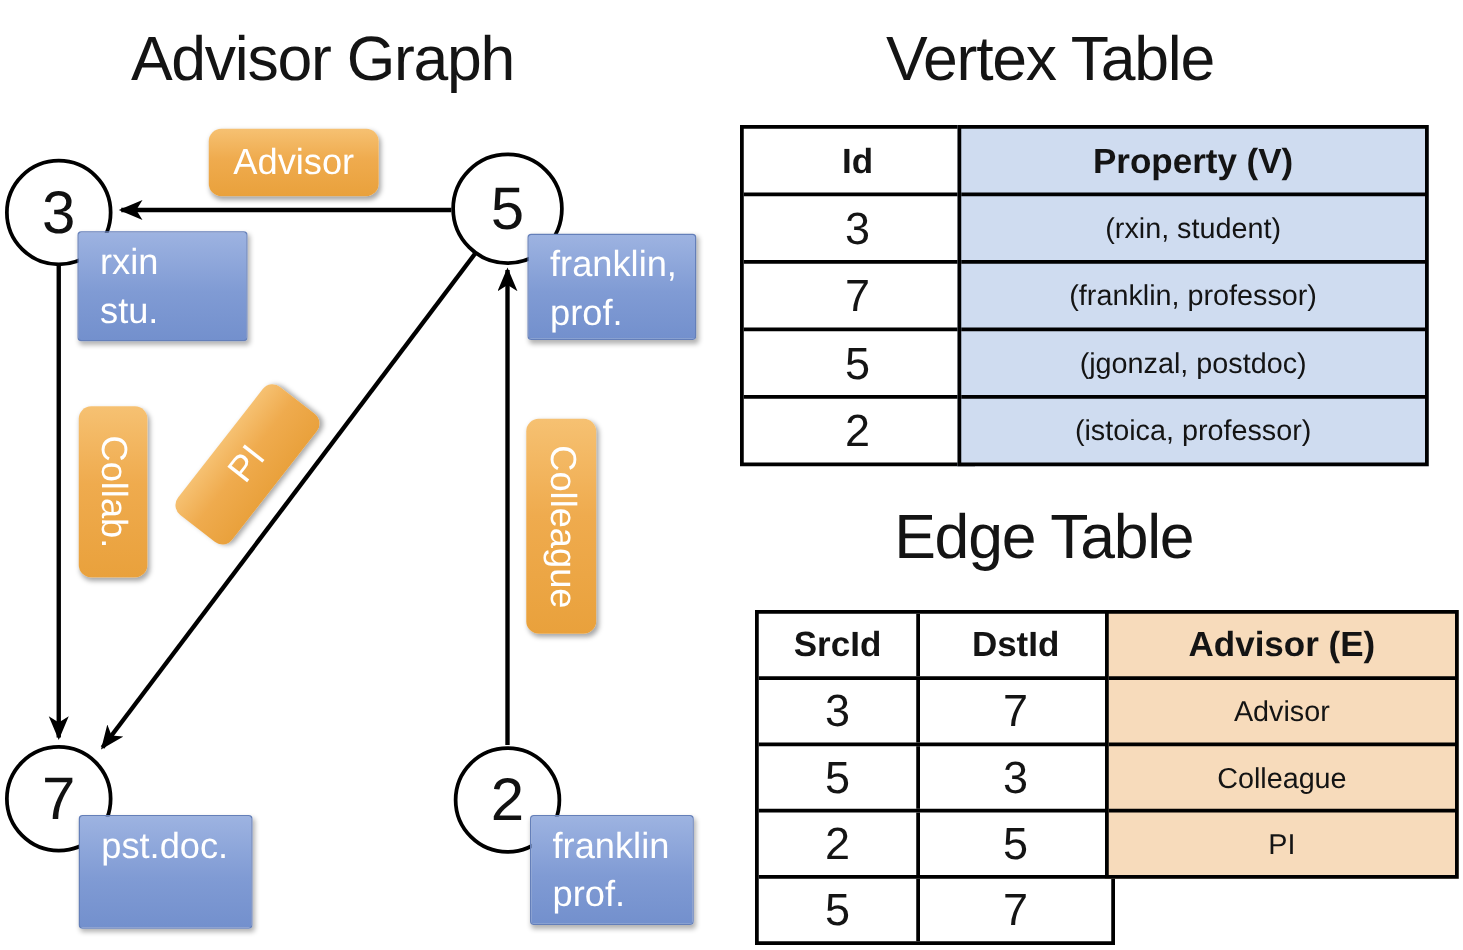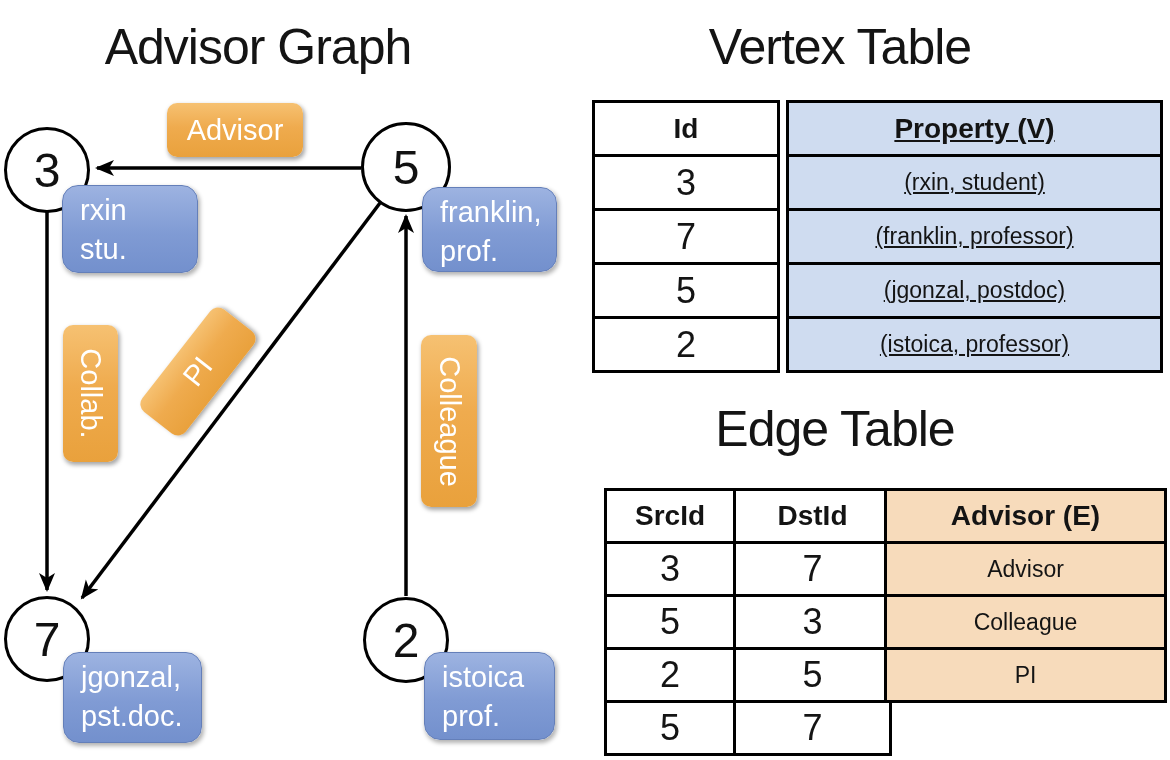--- a/index.html
+++ b/index.html
@@ -40,21 +40,21 @@
     font-size:29px; white-space:nowrap;
   }
   .el-advisor   { left:167px; top:103px; width:136px; height:54px; }
   .el-collab    { left:63px;  top:325px; width:55px;  height:137px; }
   .el-colleague { left:421px; top:335px; width:56px;  height:172px; }
   .el-pi        { left:133px; top:344px; width:130px; height:55px; transform:rotate(-52deg); }
   .edge-label .rot90 { transform:rotate(90deg); }
 
   
   .vertex-label {
-    position:absolute; border-radius:16px; color:#fff;
+    position:absolute; border-radius:3px; color:#fff;
     background:linear-gradient(180deg,#9db3e1 0%,#809bd4 55%,#7390cd 100%);
     border:1px solid #647fb9;
     box-shadow:1.5px 2.5px 4px rgba(0,0,0,0.3);
     font-size:29px; line-height:39px; padding:5px 6px 0 17px; box-sizing:border-box;
   }
   .vl-rxin     { left:62px;  top:185px; width:136px; height:88px; }
   .vl-franklin { left:422px; top:187px; width:135px; height:85px; }
   .vl-jgonzal  { left:63px;  top:652px; width:139px; height:91px; }
   .vl-istoica  { left:424px; top:652px; width:131px; height:88px; }
   .vertex-label div { white-space:nowrap; }
@@ -69,21 +69,21 @@
   .cell {
     display:flex; align-items:center; justify-content:center;
     flex:1; font-size:23px; color:#141414; white-space:nowrap;
   }
   .cell.hdr { font-weight:bold; font-size:28px; }
   .cell.num { font-size:36px; }
   .vtab .trow { height:51px; }
   .etab .trow { height:50px; }
 
   .vt-id   { left:592px; top:100px; width:188px; }
-  .vt-prop { left:786px; top:100px; width:377px; background:#cfdcf0;text-decoration:underline; }
+  .vt-prop { left:766px; top:100px; width:377px; background:#cfdcf0; }
   .et-ids  { left:590px; top:488px; width:288px;margin-left:14px; }
   .et-prop { left:884px; top:488px; width:283px; background:#f7dbbb; }
   .et-ids .cell.src { flex:0 0 126px; border-right:3px solid #000; }
 </style>
 </head>
 <body>
 
 <div class="stage">
 
   <div class="big-title title-graph">Advisor Graph</div>
@@ -130,25 +130,24 @@
 
   <div class="vertex-label vl-rxin">
     <div>rxin</div>
     <div>stu.</div>
   </div>
   <div class="vertex-label vl-franklin">
     <div>franklin,</div>
     <div>prof.</div>
   </div>
   <div class="vertex-label vl-jgonzal">
-    <div>jgonzal,</div>
     <div>pst.doc.</div>
   </div>
   <div class="vertex-label vl-istoica">
-    <div>istoica</div>
+    <div>franklin</div>
     <div>prof.</div>
   </div>
 
   <div class="sub-table vtab vt-id">
     <div class="trow">
       <div class="cell hdr">Id</div>
     </div>
     <div class="trow">
         <div class="cell num">3</div>
       </div>

